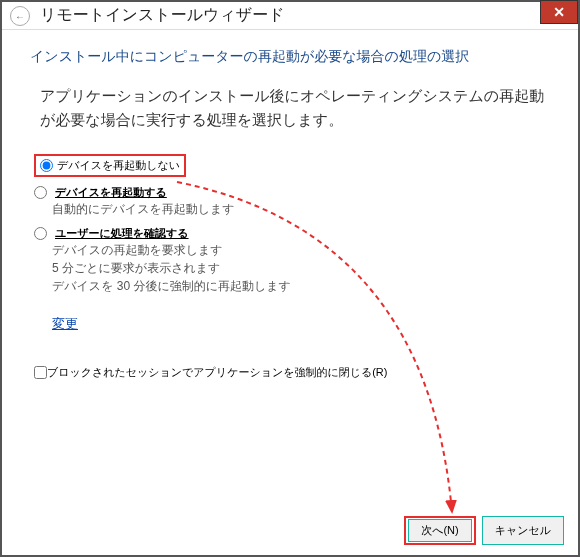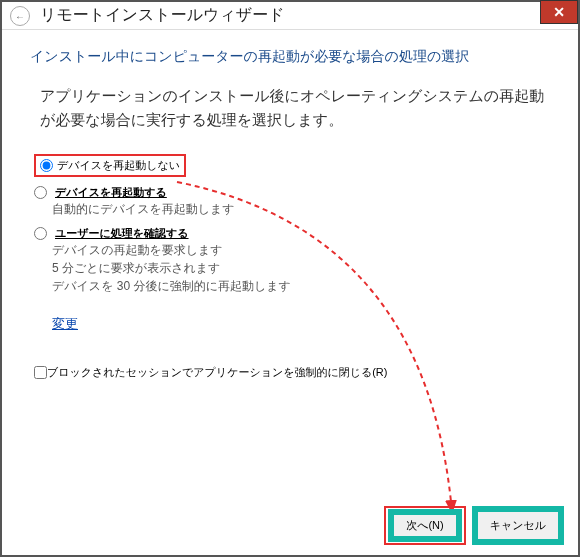--- a/index.html
+++ b/index.html
@@ -125,21 +125,21 @@
   font-size: 11px;
 }
 .footer {
   position: absolute;
   bottom: 10px;
   right: 14px;
   display: flex;
   gap: 6px;
 }
 .btn {
-  border: 6px solid #14b8a6;
+  border: 1px solid #14b8a6;
   background: #f0f0f0;
   padding: 3px 12px;
   font-size: 11px;
   font-family: inherit;
   cursor: pointer;
 }
 .btn-highlight {
   border: 2px solid #e62e2e;
   padding: 1px 2px;
 }

